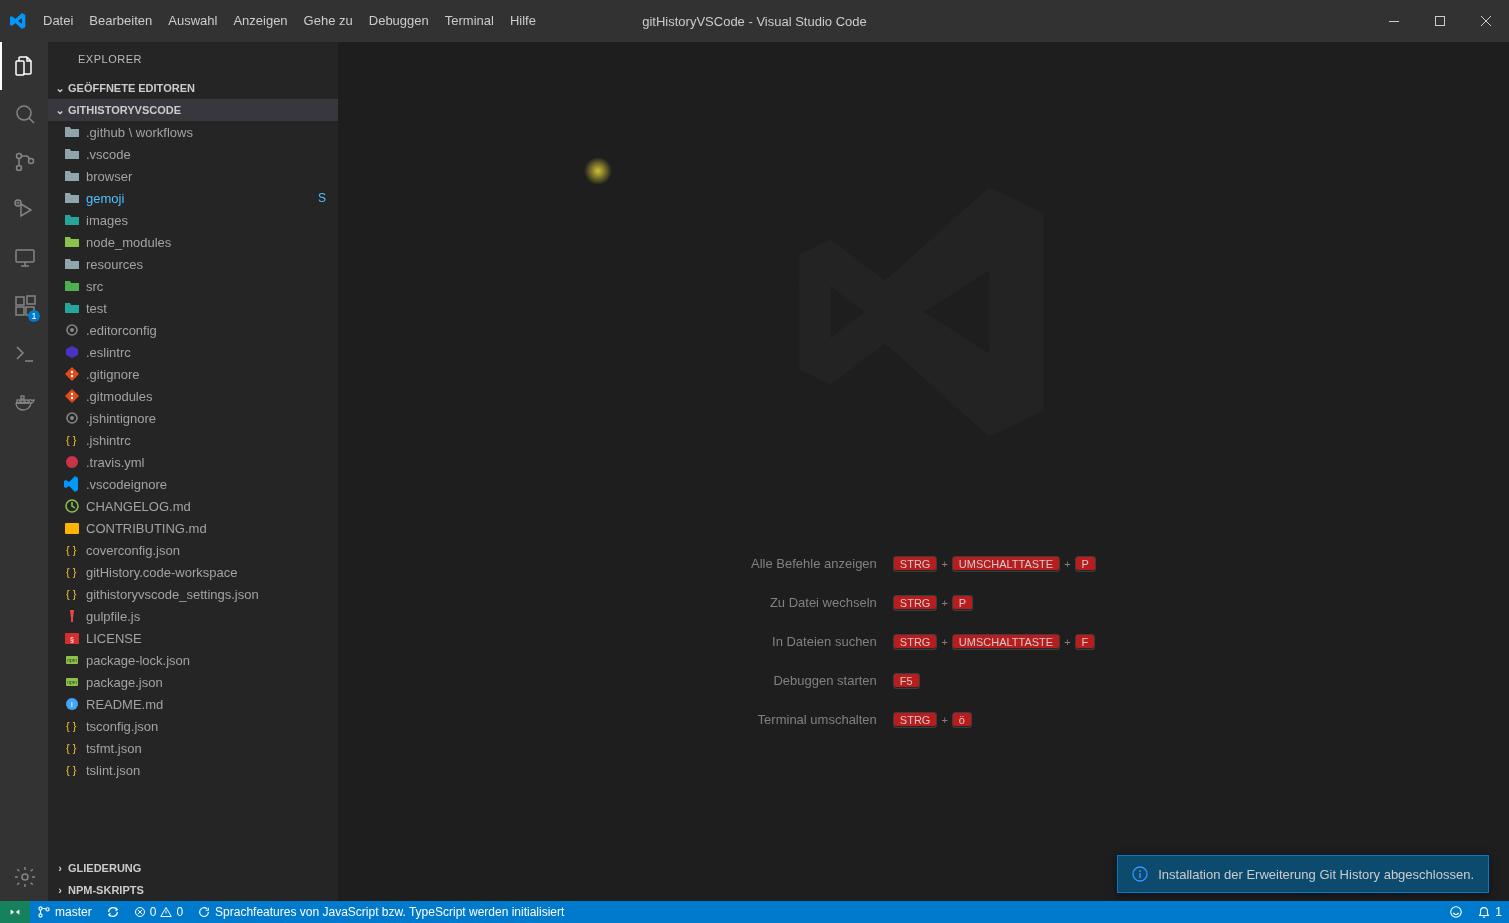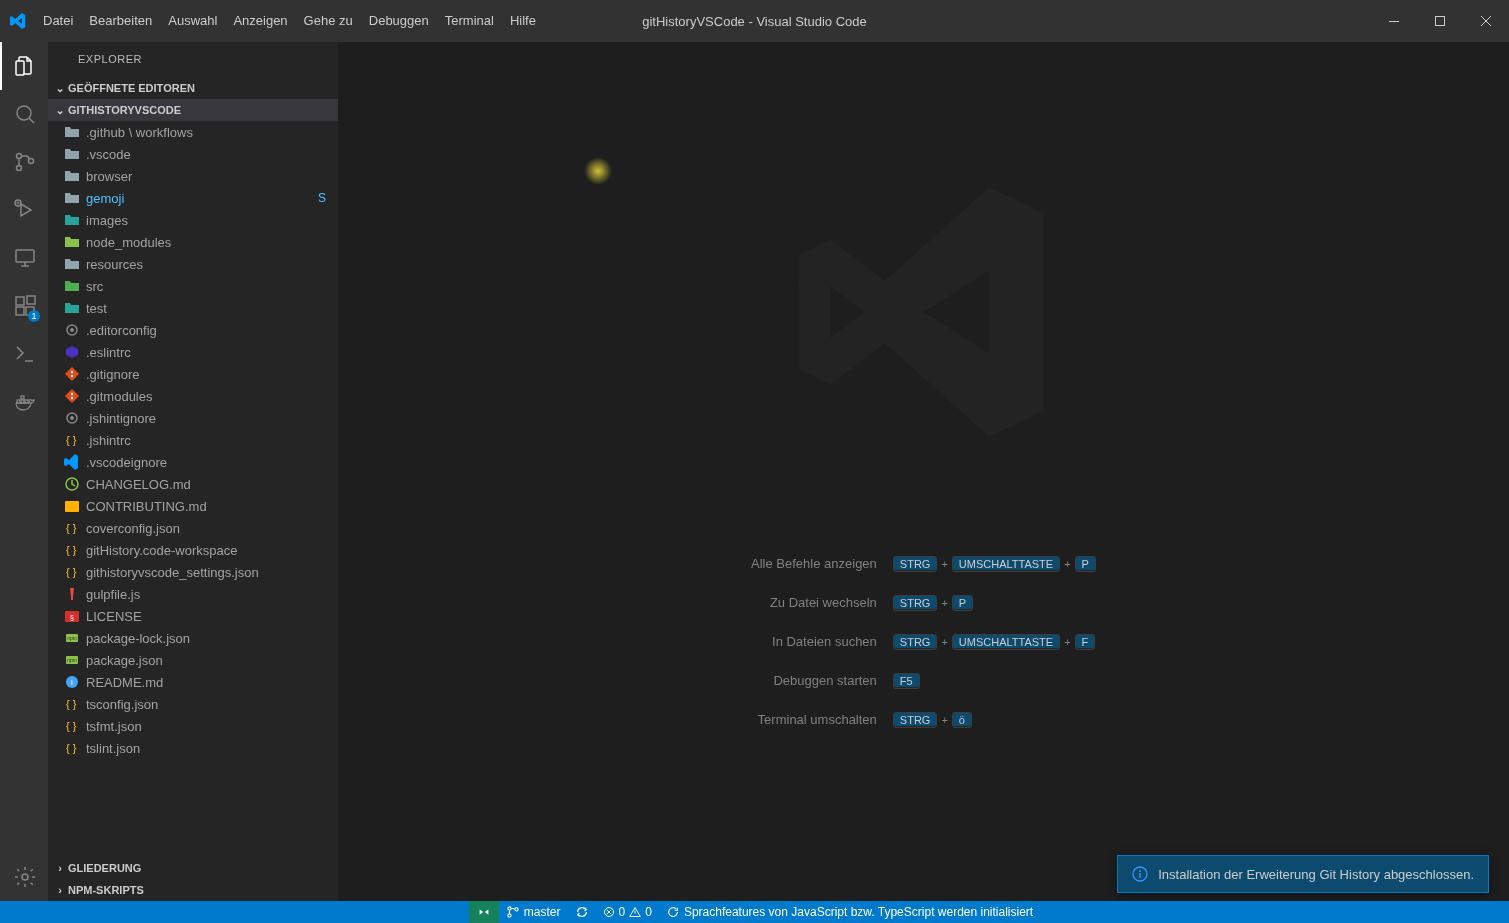--- a/index.html
+++ b/index.html
@@ -36,32 +36,32 @@
   .tree-item.sub { color: #4fc1ff; }
   .tree-item .status { position: absolute; right: 12px; color: #4fc1ff; font-size: 12px;}
   .tree-label { white-space: nowrap; }
   
   
   .editor { flex: 1; background: #1e1e1e; position: relative; display:flex; align-items:center; justify-content:center;}
   .vs-logo-bg { position:absolute; top:140px; left:50%; transform:translateX(-50%); opacity:1;}
   .shortcuts { margin-top: 340px; display: grid; grid-template-columns: auto auto; gap: 23px 16px; align-items: center; justify-items: start;}
   .shortcut-label { text-align: right; color: #818181; font-size: 13px; justify-self:end;}
   .keys { display: flex; gap: 4px; align-items: center;}
-  .key { background: #0c4a6e; border: 1px solid #3c3c3c; border-radius: 3px; padding: 1px 6px; font-size: 11px; color: #cdcdcd; box-shadow: inset 0 -1px 0 #262626;}
+  .key { background: #b91c1c; border: 1px solid #3c3c3c; border-radius: 3px; padding: 1px 6px; font-size: 11px; color: #cdcdcd; box-shadow: inset 0 -1px 0 #262626;}
   .plus { color: #818181; font-size: 11px;}
   
   .cursor-highlight { position: absolute; width: 28px; height: 28px; border-radius: 50%; background: radial-gradient(circle, rgba(255,235,59,0.8) 0%, rgba(255,235,59,0) 70%); pointer-events:none;}
   .cursor-arrow { position:absolute; width:0; height:0; pointer-events:none;}
   
   
   .toast { position: absolute; right: 20px; bottom: 8px; background: #0c4a6e; border: 1px solid #007acc; padding: 10px 14px; display: flex; align-items: center; gap: 10px; min-width: 350px; color:#cccccc; box-shadow: 0 2px 8px rgba(0,0,0,0.5);}
   .toast .info-icon { color: #3794ff; }
   
   
-  .statusbar { height: 22px; background: #007acc; color: #ffffff; display: flex; align-items: center; font-size: 12px; justify-content: space-between; padding: 0 0px; flex-direction: column;}
+  .statusbar { height: 22px; background: #007acc; color: #ffffff; display: flex; align-items: center; font-size: 12px; justify-content: space-between; padding: 0 0px;}
   .status-left, .status-right { display: flex; align-items: center; }
   .status-item { padding: 0 7px; height: 22px; display: flex; align-items: center; gap: 4px; cursor: pointer; }
   .status-remote { background: #16825d; padding: 0 8px;}
   
   svg { display: block; }
   
   ::-webkit-scrollbar { width: 10px; }
   ::-webkit-scrollbar-thumb { background: #424242; }
 </style>
 </head>
@@ -307,20 +307,28 @@
           <span class="ticon">
             <svg width="16" height="16" viewBox="0 0 16 16">
               <text x="2" y="12" font-size="11" fill="#fbc02d">{ }</text>
             </svg>
           </span>
           <span class="tree-label">.jshintrc</span>
         </div>
         <div class="tree-item">
           <span class="ticon">
             <svg width="16" height="16" viewBox="0 0 16 16">
+              <circle cx="8" cy="8" r="6" fill="#cb3349"></circle>
+            </svg>
+          </span>
+          <span class="tree-label">.travis.yml</span>
+        </div>
+        <div class="tree-item">
+          <span class="ticon">
+            <svg width="16" height="16" viewBox="0 0 16 16">
               <path fill="#0098ff" d="M14 2l-3-2-6 6-3-2-2 1v6l2 1 3-2 6 6 3-2V2z"></path>
             </svg>
           </span>
           <span class="tree-label">.vscodeignore</span>
         </div>
         <div class="tree-item">
           <span class="ticon">
             <svg width="16" height="16" viewBox="0 0 16 16">
               <circle cx="8" cy="8" r="6" fill="none" stroke="#8bc34a" stroke-width="1.5"></circle>
               <path d="M8 4v4l3 2" stroke="#8bc34a" stroke-width="1.5" fill="none"></path>

